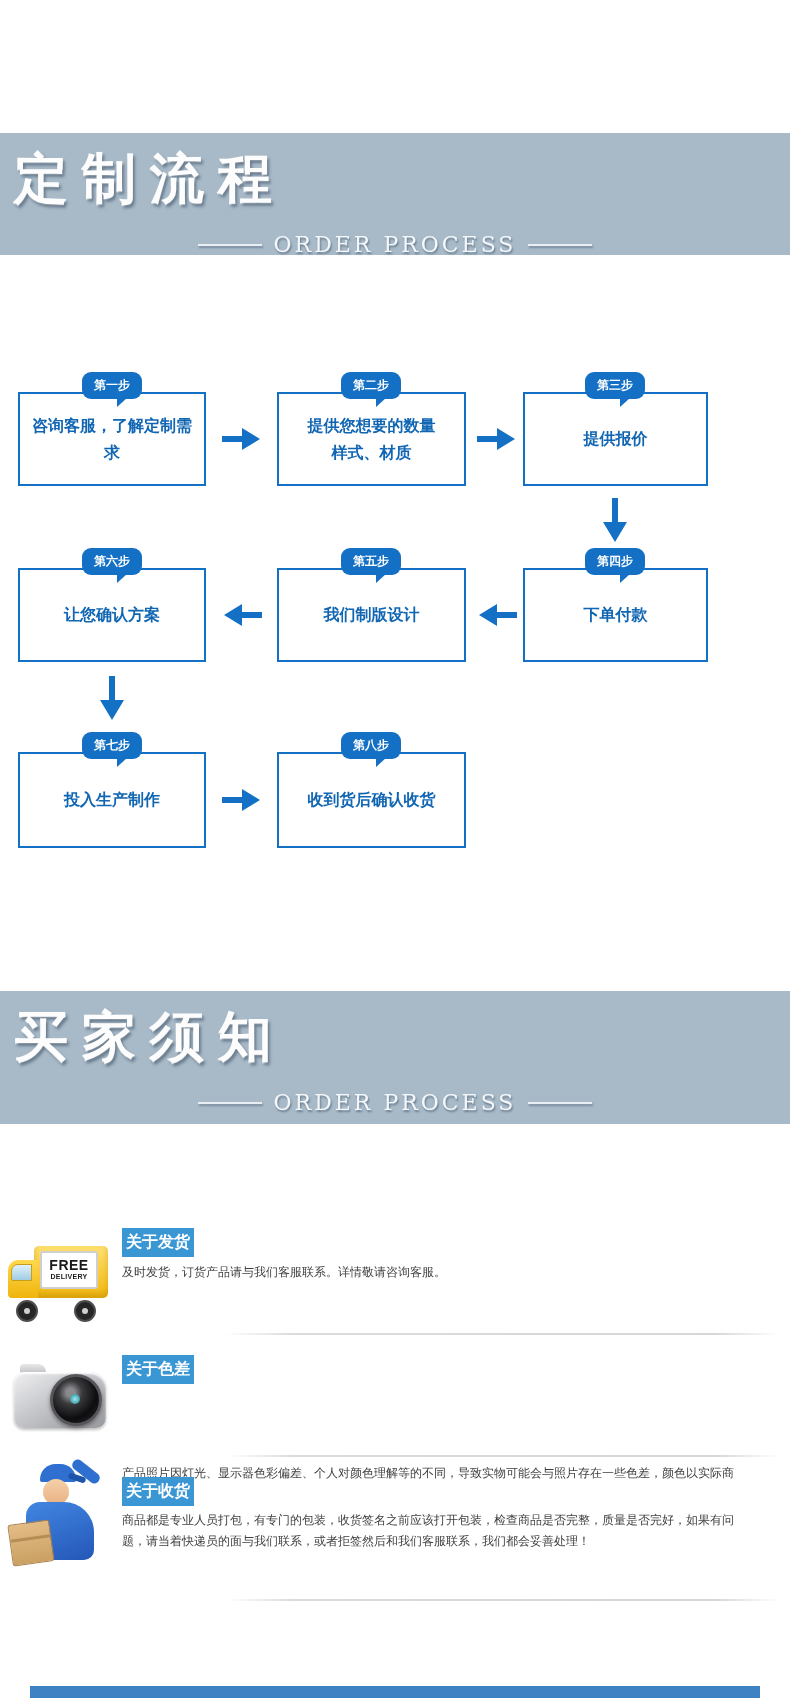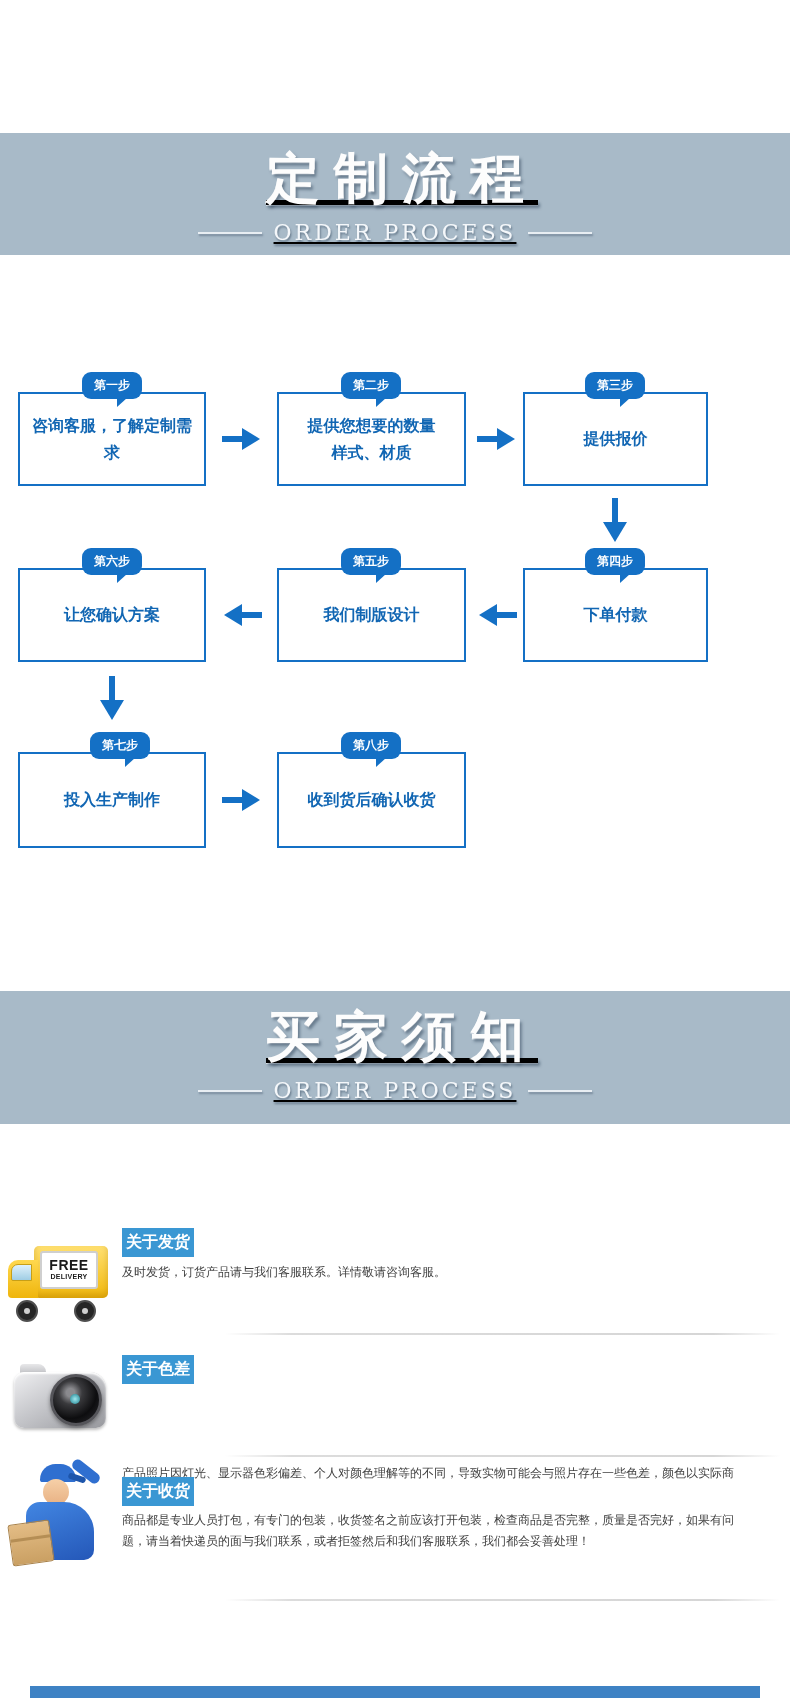--- a/index.html
+++ b/index.html
@@ -1,22 +1,22 @@
 <!DOCTYPE html>
 <html><head>
 <meta charset="utf-8">
 <style>
   html,body{margin:0;padding:0;background:#fff;font-family:"Liberation Sans",sans-serif;}
   .page{position:relative;width:790px;height:1698px;margin:0 auto;background:#fff;overflow:hidden;}
 
   
-  .banner{position:absolute;left:0;width:790px;background:#a8bac8;text-align:center;text-decoration:underline;}
+  .banner{position:absolute;left:0;width:790px;background:#a8bac8;text-align:left;}
   .banner-title{padding-top:10px;font-size:54px;font-weight:bold;color:#fdfdfd;letter-spacing:14px;padding-left:14px;
     text-shadow:2px 3px 3px rgba(70,90,110,.65),0 1px 0 #e5ebf0;}
-  .banner-sub-row{display:flex;align-items:center;justify-content:center;gap:12px;margin-top:4px;}
+  .banner-sub-row{display:flex;align-items:center;justify-content:center;gap:12px;margin-top:16px;}
   .banner-line{width:64px;height:2px;background:#e8eef3;box-shadow:1px 2px 2px rgba(80,100,120,.55);}
   .banner-subtitle{font-family:"DejaVu Serif",serif;font-size:22px;color:#f4f7fa;letter-spacing:3px;
     text-shadow:1px 2px 2px rgba(70,90,110,.65);}
 
   
   .badge{position:absolute;height:27px;padding:0 12px;background:#1470c5;border-radius:9px;color:#fff;
     font-weight:bold;font-size:12px;line-height:27px;transform:translateX(-50%);z-index:2;white-space:nowrap;}
   .badge::after{content:"";position:absolute;bottom:-8px;left:58%;width:0;height:0;
     border-top:9px solid #1470c5;border-right:10px solid transparent;}
   .step-box{position:absolute;border:2px solid #1470c5;background:#fff;display:flex;align-items:center;
@@ -155,21 +155,21 @@
     <span>让您确认方案</span>
   </div>
 
   <div class="arrow" style="left:98px;top:676px;">
     <svg width="28" height="46" viewBox="0 0 28 46">
         <rect x="11" y="0" width="6" height="26"></rect>
         <polygon points="2,24 26,24 14,44"></polygon>
       </svg>
   </div>
 
-  <div class="badge" style="left:120px;top:732px;">第七步</div>
+  <div class="badge" style="left:112px;top:732px;">第七步</div>
   <div class="step-box" style="left:18px;top:752px;width:188px;height:96px;">
     <span>投入生产制作</span>
   </div>
 
   <div class="arrow" style="left:222px;top:786px;">
     <svg width="40" height="28" viewBox="0 0 40 28">
         <rect x="0" y="11" width="22" height="6"></rect>
         <polygon points="20,3 38,14 20,25"></polygon>
       </svg>
   </div>

